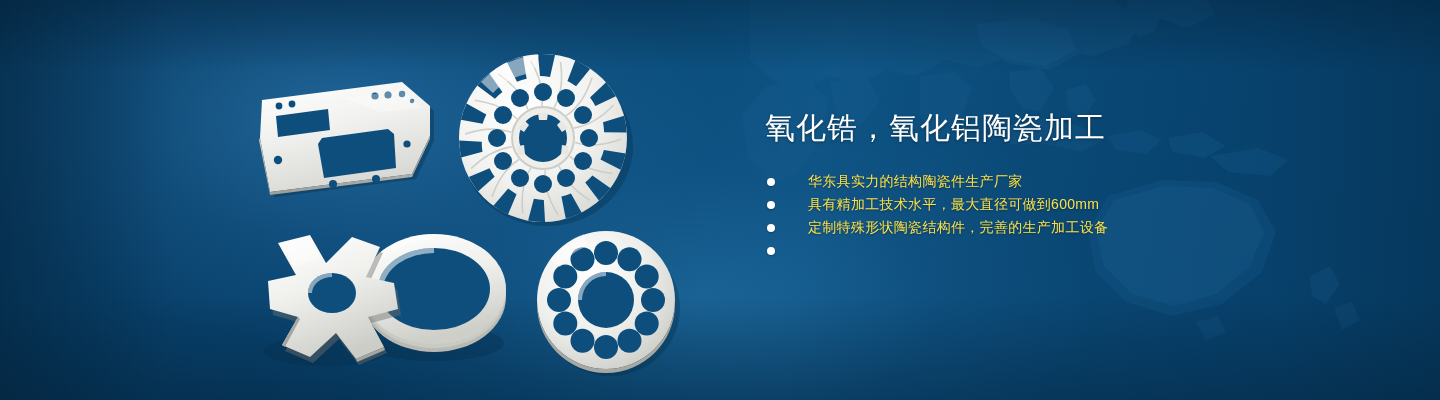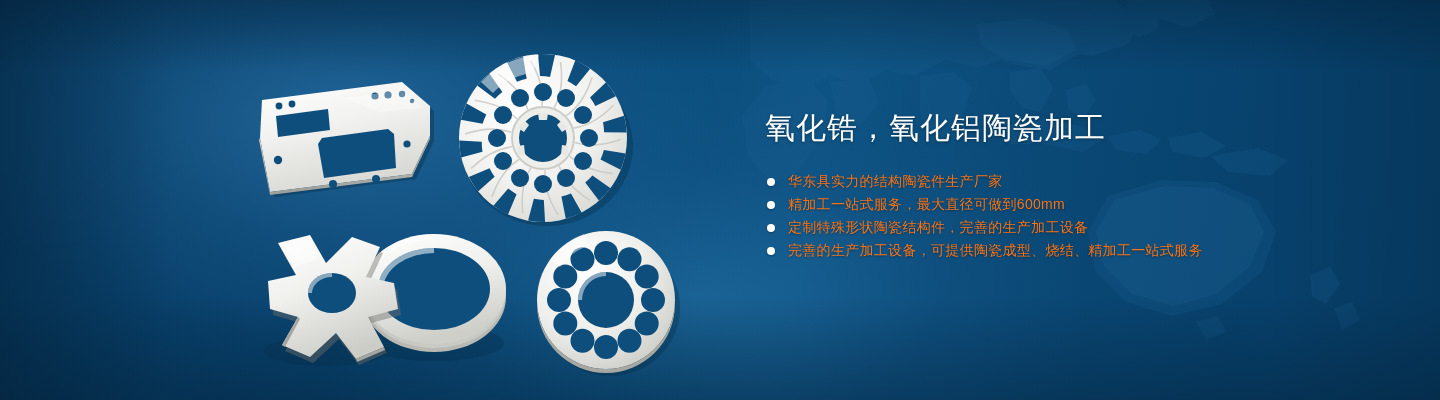--- a/index.html
+++ b/index.html
@@ -108,26 +108,27 @@
   .dot {
     width: 8px;
     height: 8px;
     border-radius: 50%;
     background: #ffffff;
     flex: 0 0 auto;
     margin-right: 13px;
     box-shadow: 0 1px 2px rgba(0,0,0,0.3);
   }
   .feature-text {
-    color: #f97316;
+    color: #fde047;
     font-size: 14px;
     line-height: 23px;
     letter-spacing: 0.3px;
     text-shadow: 0 1px 2px rgba(0,0,0,0.35);
     white-space: nowrap;
+    margin-left: 20px;
   }
 
   
   .products { position: absolute; left: 0; top: 0; width: 740px; height: 400px; }
   .products svg { display: block; }
   .prod { position: absolute; }
 
   #prod-plate      { left: 252px; top: 78px;  }
   #prod-impeller   { left: 448px; top: 50px;  }
   #prod-cross      { left: 248px; top: 225px; }
@@ -463,26 +464,25 @@
 
   <div class="text-block">
     <div class="headline">氧化锆，氧化铝陶瓷加工</div>
     <ul class="feature-list">
       <li class="feature-item">
         <span class="dot"></span>
         <span class="feature-text">华东具实力的结构陶瓷件生产厂家</span>
       </li>
       <li class="feature-item">
         <span class="dot"></span>
-        <span class="feature-text">精加工一站式服务，最大直径可做到600mm</span>
+        <span class="feature-text">具有精加工技术水平，最大直径可做到600mm</span>
       </li>
       <li class="feature-item">
         <span class="dot"></span>
         <span class="feature-text">定制特殊形状陶瓷结构件，完善的生产加工设备</span>
       </li>
       <li class="feature-item">
         <span class="dot"></span>
-        <span class="feature-text">完善的生产加工设备，可提供陶瓷成型、烧结、精加工一站式服务</span>
       </li>
     </ul>
   </div>
 
 </div>
 
 </body></html>

